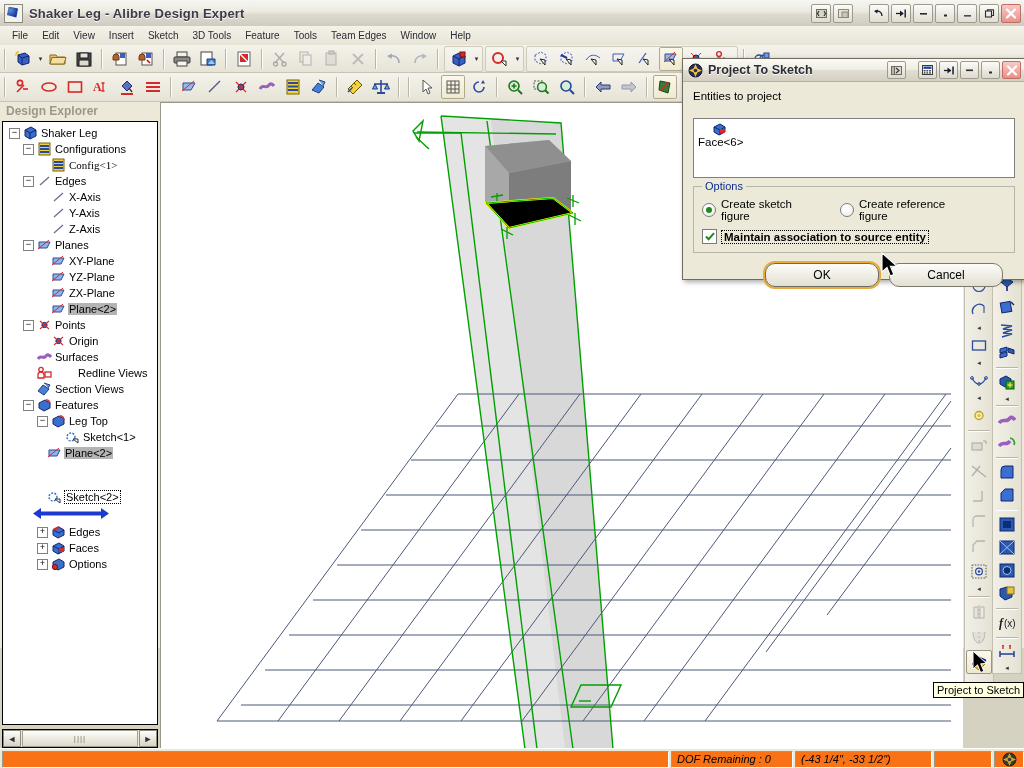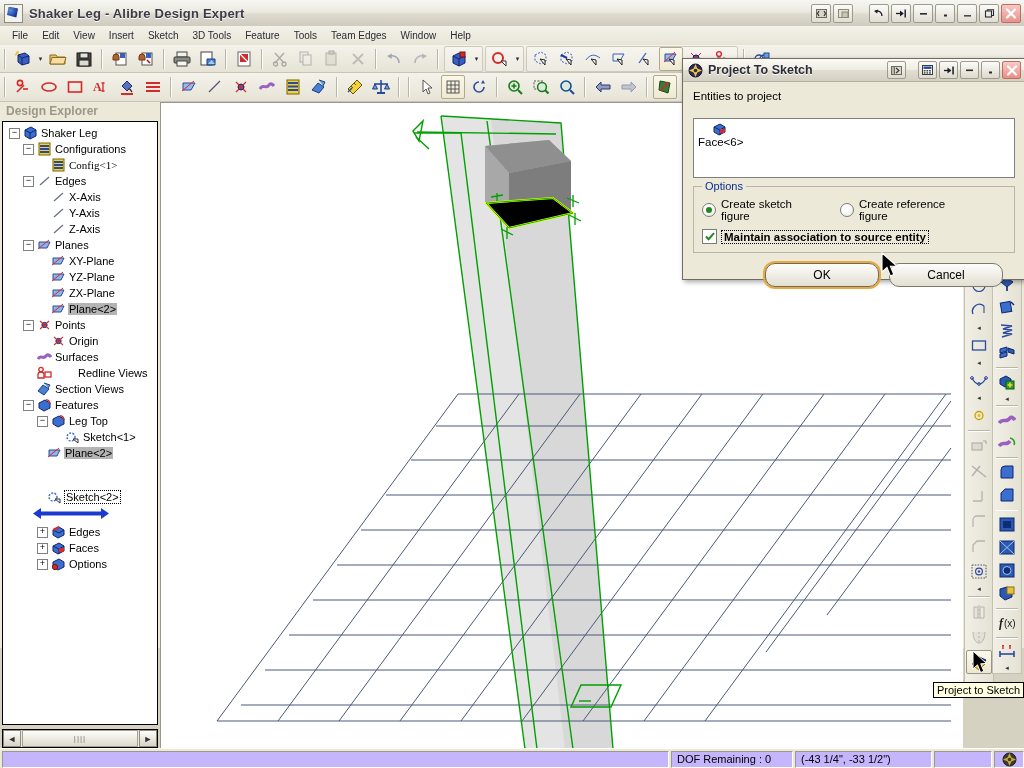--- a/index.html
+++ b/index.html
@@ -146,21 +146,22 @@
 
   
   .statusbar{
     position:absolute;left:0;top:748px;width:1024px;height:20px;
     background:#ece9d8;border-top:1px solid #fff;
     display:flex;align-items:center;
   }
   .st-cell{
     height:15px;border:1px solid #9b978a;border-right-color:#fff;border-bottom-color:#fff;
     margin-left:2px;display:flex;align-items:center;padding:0 5px;font-size:11px;color:#000;
-    background:#c4b5fd;
+    background:#f97316;
+    font-style:italic;
   }
   .st-flex{flex:1;margin-left:2px;}
 
   
   .tooltip{
     position:absolute;left:933px;top:682px;
     background:#ffffe1;border:1px solid #000;
     font-size:11px;color:#000;padding:1px 3px;white-space:nowrap;z-index:40;
   }
 

